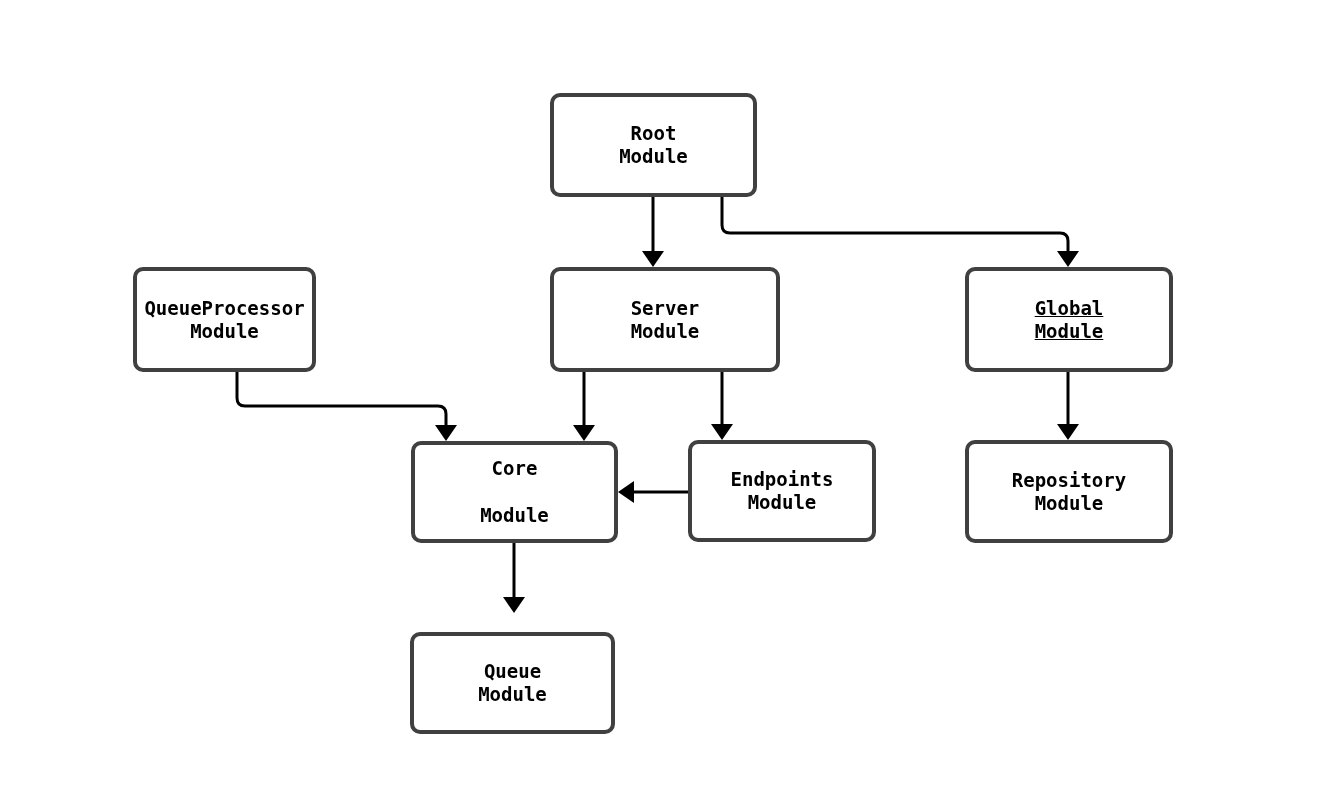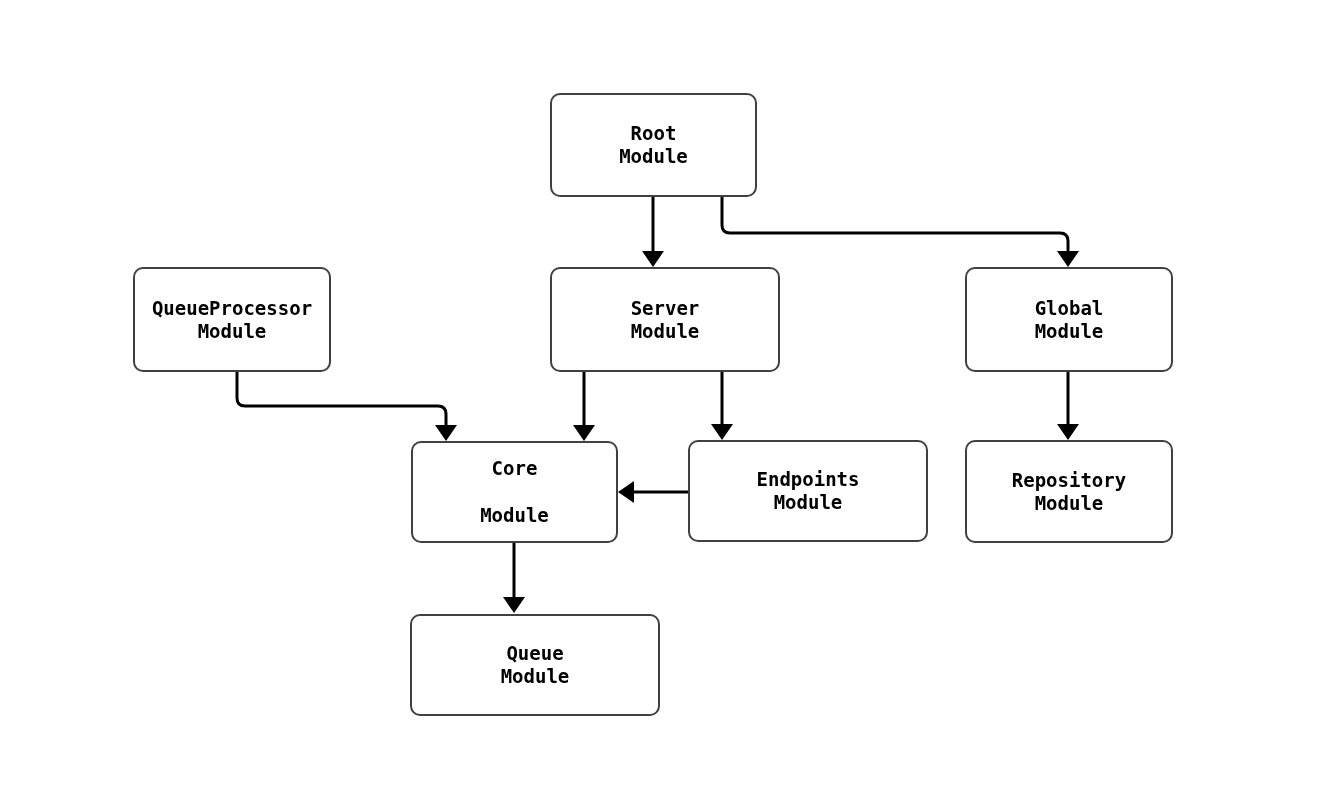--- a/index.html
+++ b/index.html
@@ -18,21 +18,21 @@
   .edge-layer {
     position: absolute;
     left: 0;
     top: 0;
     width: 1337px;
     height: 809px;
   }
   .node {
     position: absolute;
     box-sizing: border-box;
-    border: 2px solid #404040;
+    border: 4px solid #404040;
     border-radius: 10px;
     background: #ffffff;
     display: flex;
     flex-direction: column;
     align-items: center;
     justify-content: center;
     text-align: center;
     font-weight: bold;
     font-size: 19px;
     line-height: 23px;
@@ -63,42 +63,42 @@
       <path d="M 1068 372 L 1068 424" fill="none" stroke="#000000" stroke-width="3"></path>
       <path d="M 1068 440 L 1057 424 L 1079 424 Z" fill="#000000"></path>
       <path d="M 514 543 L 514 597" fill="none" stroke="#000000" stroke-width="3"></path>
       <path d="M 514 613 L 503 597 L 525 597 Z" fill="#000000"></path>
     </svg>
   <div id="node-layer">
       <div class="node" style="left: 550px; top: 93px; width: 207px; height: 104px;">
         <span>Root</span>
         <span>Module</span>
       </div>
-      <div class="node" style="left: 133px; top: 267px; width: 198px; height: 105px;">
+      <div class="node" style="left: 133px; top: 267px; width: 183px; height: 105px;">
         <span>QueueProcessor</span>
         <span>Module</span>
       </div>
       <div class="node" style="left: 550px; top: 267px; width: 230px; height: 105px;">
         <span>Server</span>
         <span>Module</span>
       </div>
-      <div class="node" style="left: 965px; top: 267px; width: 208px; height: 105px;">
+      <div class="node" style="left: 965px; top: 267px; width: 208px; height: 105px; text-decoration: underline;">
         <span>Global</span>
         <span>Module</span>
       </div>
       <div class="node" style="left: 411px; top: 441px; width: 207px; height: 102px; gap: 24px;">
         <span>Core</span>
         <span>Module</span>
       </div>
-      <div class="node" style="left: 688px; top: 440px; width: 240px; height: 102px; justify-content: center;">
+      <div class="node" style="left: 688px; top: 440px; width: 188px; height: 102px; justify-content: center;">
         <span>Endpoints</span>
         <span>Module</span>
       </div>
       <div class="node" style="left: 965px; top: 440px; width: 208px; height: 103px; justify-content: center;">
         <span>Repository</span>
         <span>Module</span>
       </div>
-      <div class="node" style="left: 410px; top: 614px; width: 250px; height: 102px;">
+      <div class="node" style="left: 410px; top: 632px; width: 205px; height: 102px;">
         <span>Queue</span>
         <span>Module</span>
       </div>
     </div>
 </div>
 
 </body></html>

